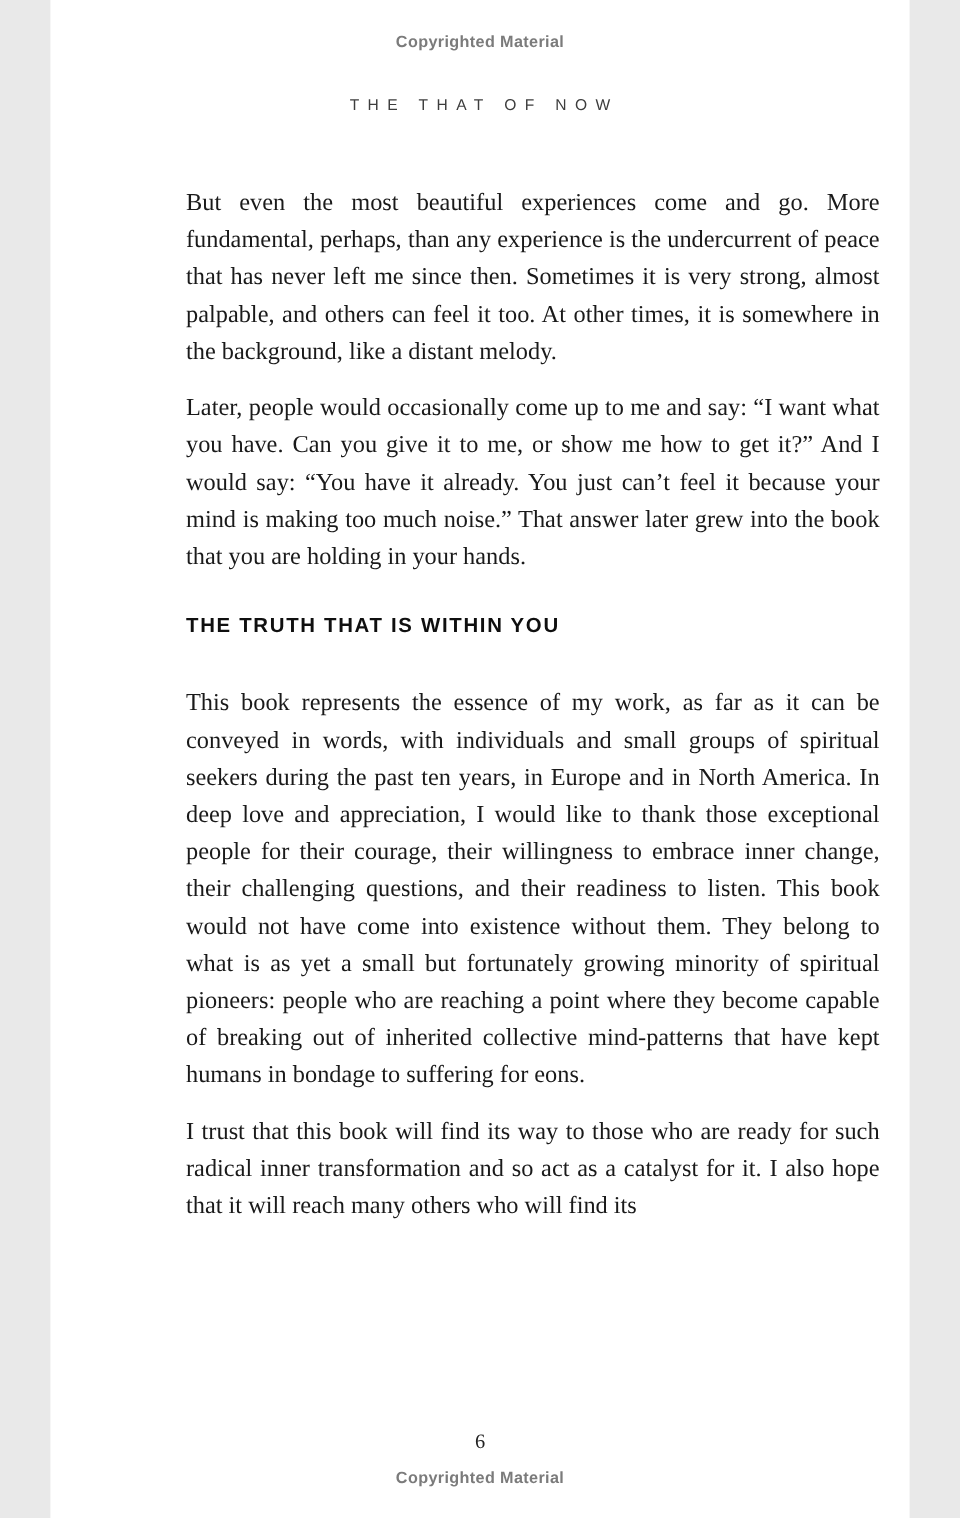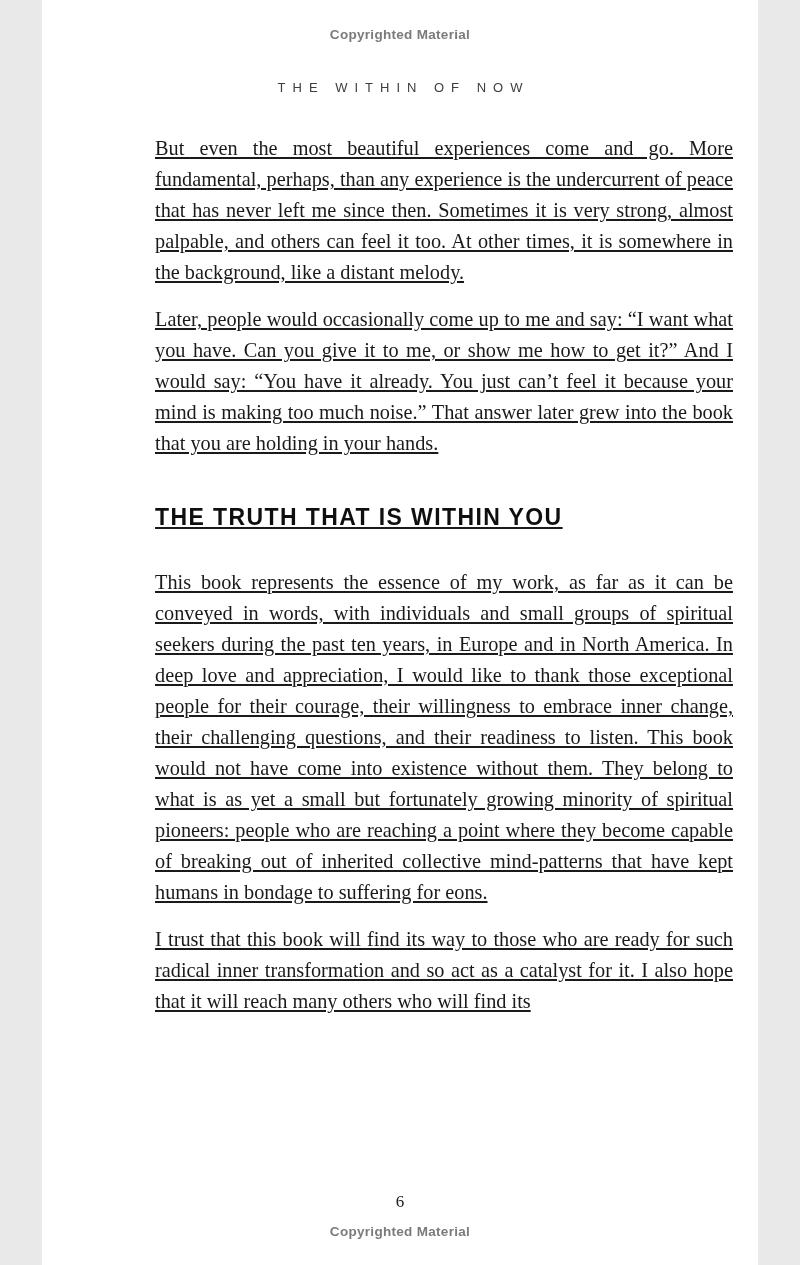--- a/index.html
+++ b/index.html
@@ -40,62 +40,61 @@
     text-align:center;
     font-family:"Liberation Sans",sans-serif;
     font-size:13px;
     font-weight:400;
     letter-spacing:7px;
     text-indent:7px;
     color:var(--header_gray);
   }
   .body-text{
     position:absolute;
-    top:133px;
+    top:154px;
     left:113px;
     width:578px;
     font-family:"Liberation Serif",serif;
     font-size:20.3px;
     line-height:31px;
     color:var(--body_text);
-    text-decoration:underline;
   }
   .body-text p{
     margin:0 0 16px 0;
     text-align:justify;
     hyphens:manual;
   }
   .section-heading{
     font-family:"Liberation Sans",sans-serif;
-    font-size:23px;
+    font-size:17px;
     font-weight:700;
     letter-spacing:1.4px;
     color:var(--heading_black);
-    margin:50px 0 41px 0;
+    margin:33px 0 41px 0;
     line-height:17px;
   }
   .page-number{
     position:absolute;
     top:1192px;
     left:0;
     width:100%;
     text-align:center;
     font-family:"Liberation Serif",serif;
     font-size:17px;
     color:#222222;
   }
 </style>
 </head>
 <body>
 
 <div class="page">
 
   <div class="notice top">Copyrighted Material</div>
 
-  <div class="running-header">THE WITHIN OF NOW</div>
+  <div class="running-header">THE THAT OF NOW</div>
 
   <div class="body-text">
     <p>But even the most beautiful experiences come and go. More fundamental, perhaps, than any experience is the undercurrent of peace that has never left me since then. Sometimes it is very strong, almost palpable, and others can feel it too. At other times, it is somewhere in the background, like a distant melody.</p>
     <p>Later, people would occasionally come up to me and say: “I want what you have. Can you give it to me, or show me how to get it?” And I would say: “You have it already. You just can’t feel it because your mind is making too much noise.” That answer later grew into the book that you are holding in your hands.</p>
 
     <h2 class="section-heading">THE TRUTH THAT IS WITHIN YOU</h2>
 
     <p>This book represents the essence of my work, as far as it can be conveyed in words, with individuals and small groups of spiritual seekers during the past ten years, in Europe and in North America. In deep love and appreciation, I would like to thank those exceptional people for their courage, their willingness to embrace inner change, their challenging questions, and their readiness to listen. This book would not have come into existence without them. They belong to what is as yet a small but fortunately growing minority of spiritual pioneers: people who are reaching a point where they become capable of breaking out of inherited collective mind-patterns that have kept humans in bondage to suffering for eons.</p>
     <p>I trust that this book will find its way to those who are ready for such radical inner transformation and so act as a catalyst for it. I also hope that it will reach many others who will find its</p>
   </div>

